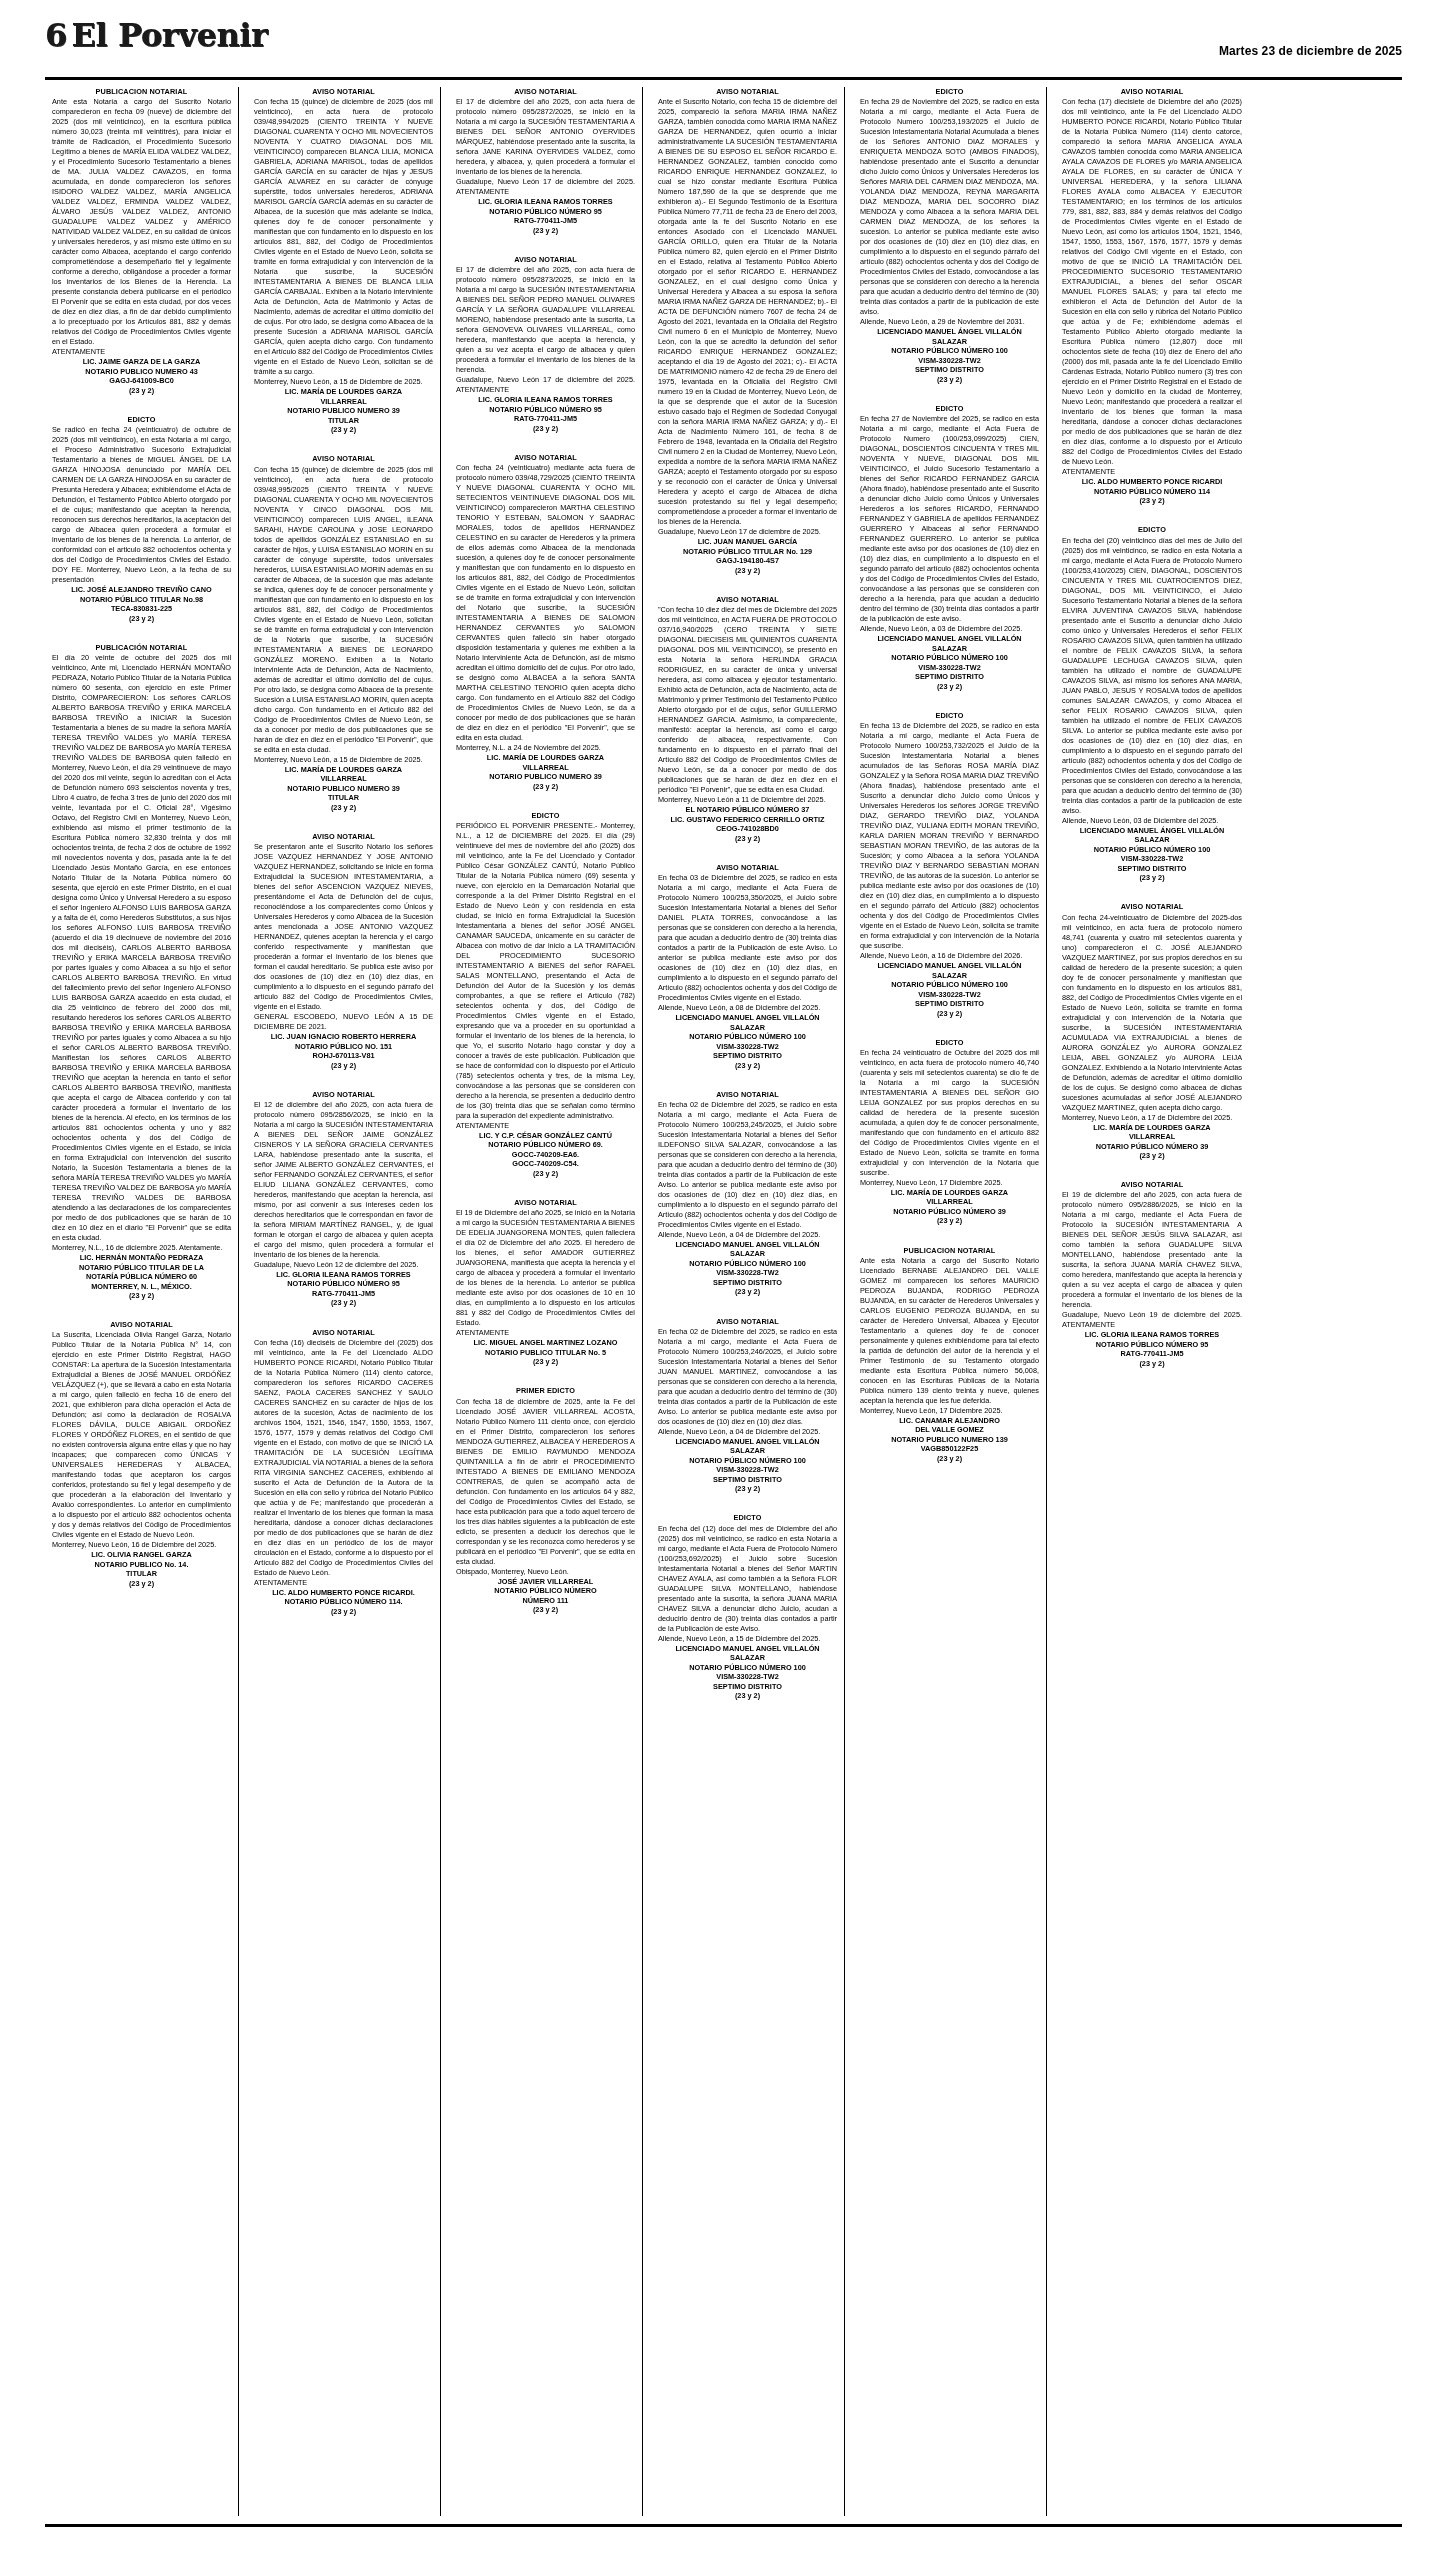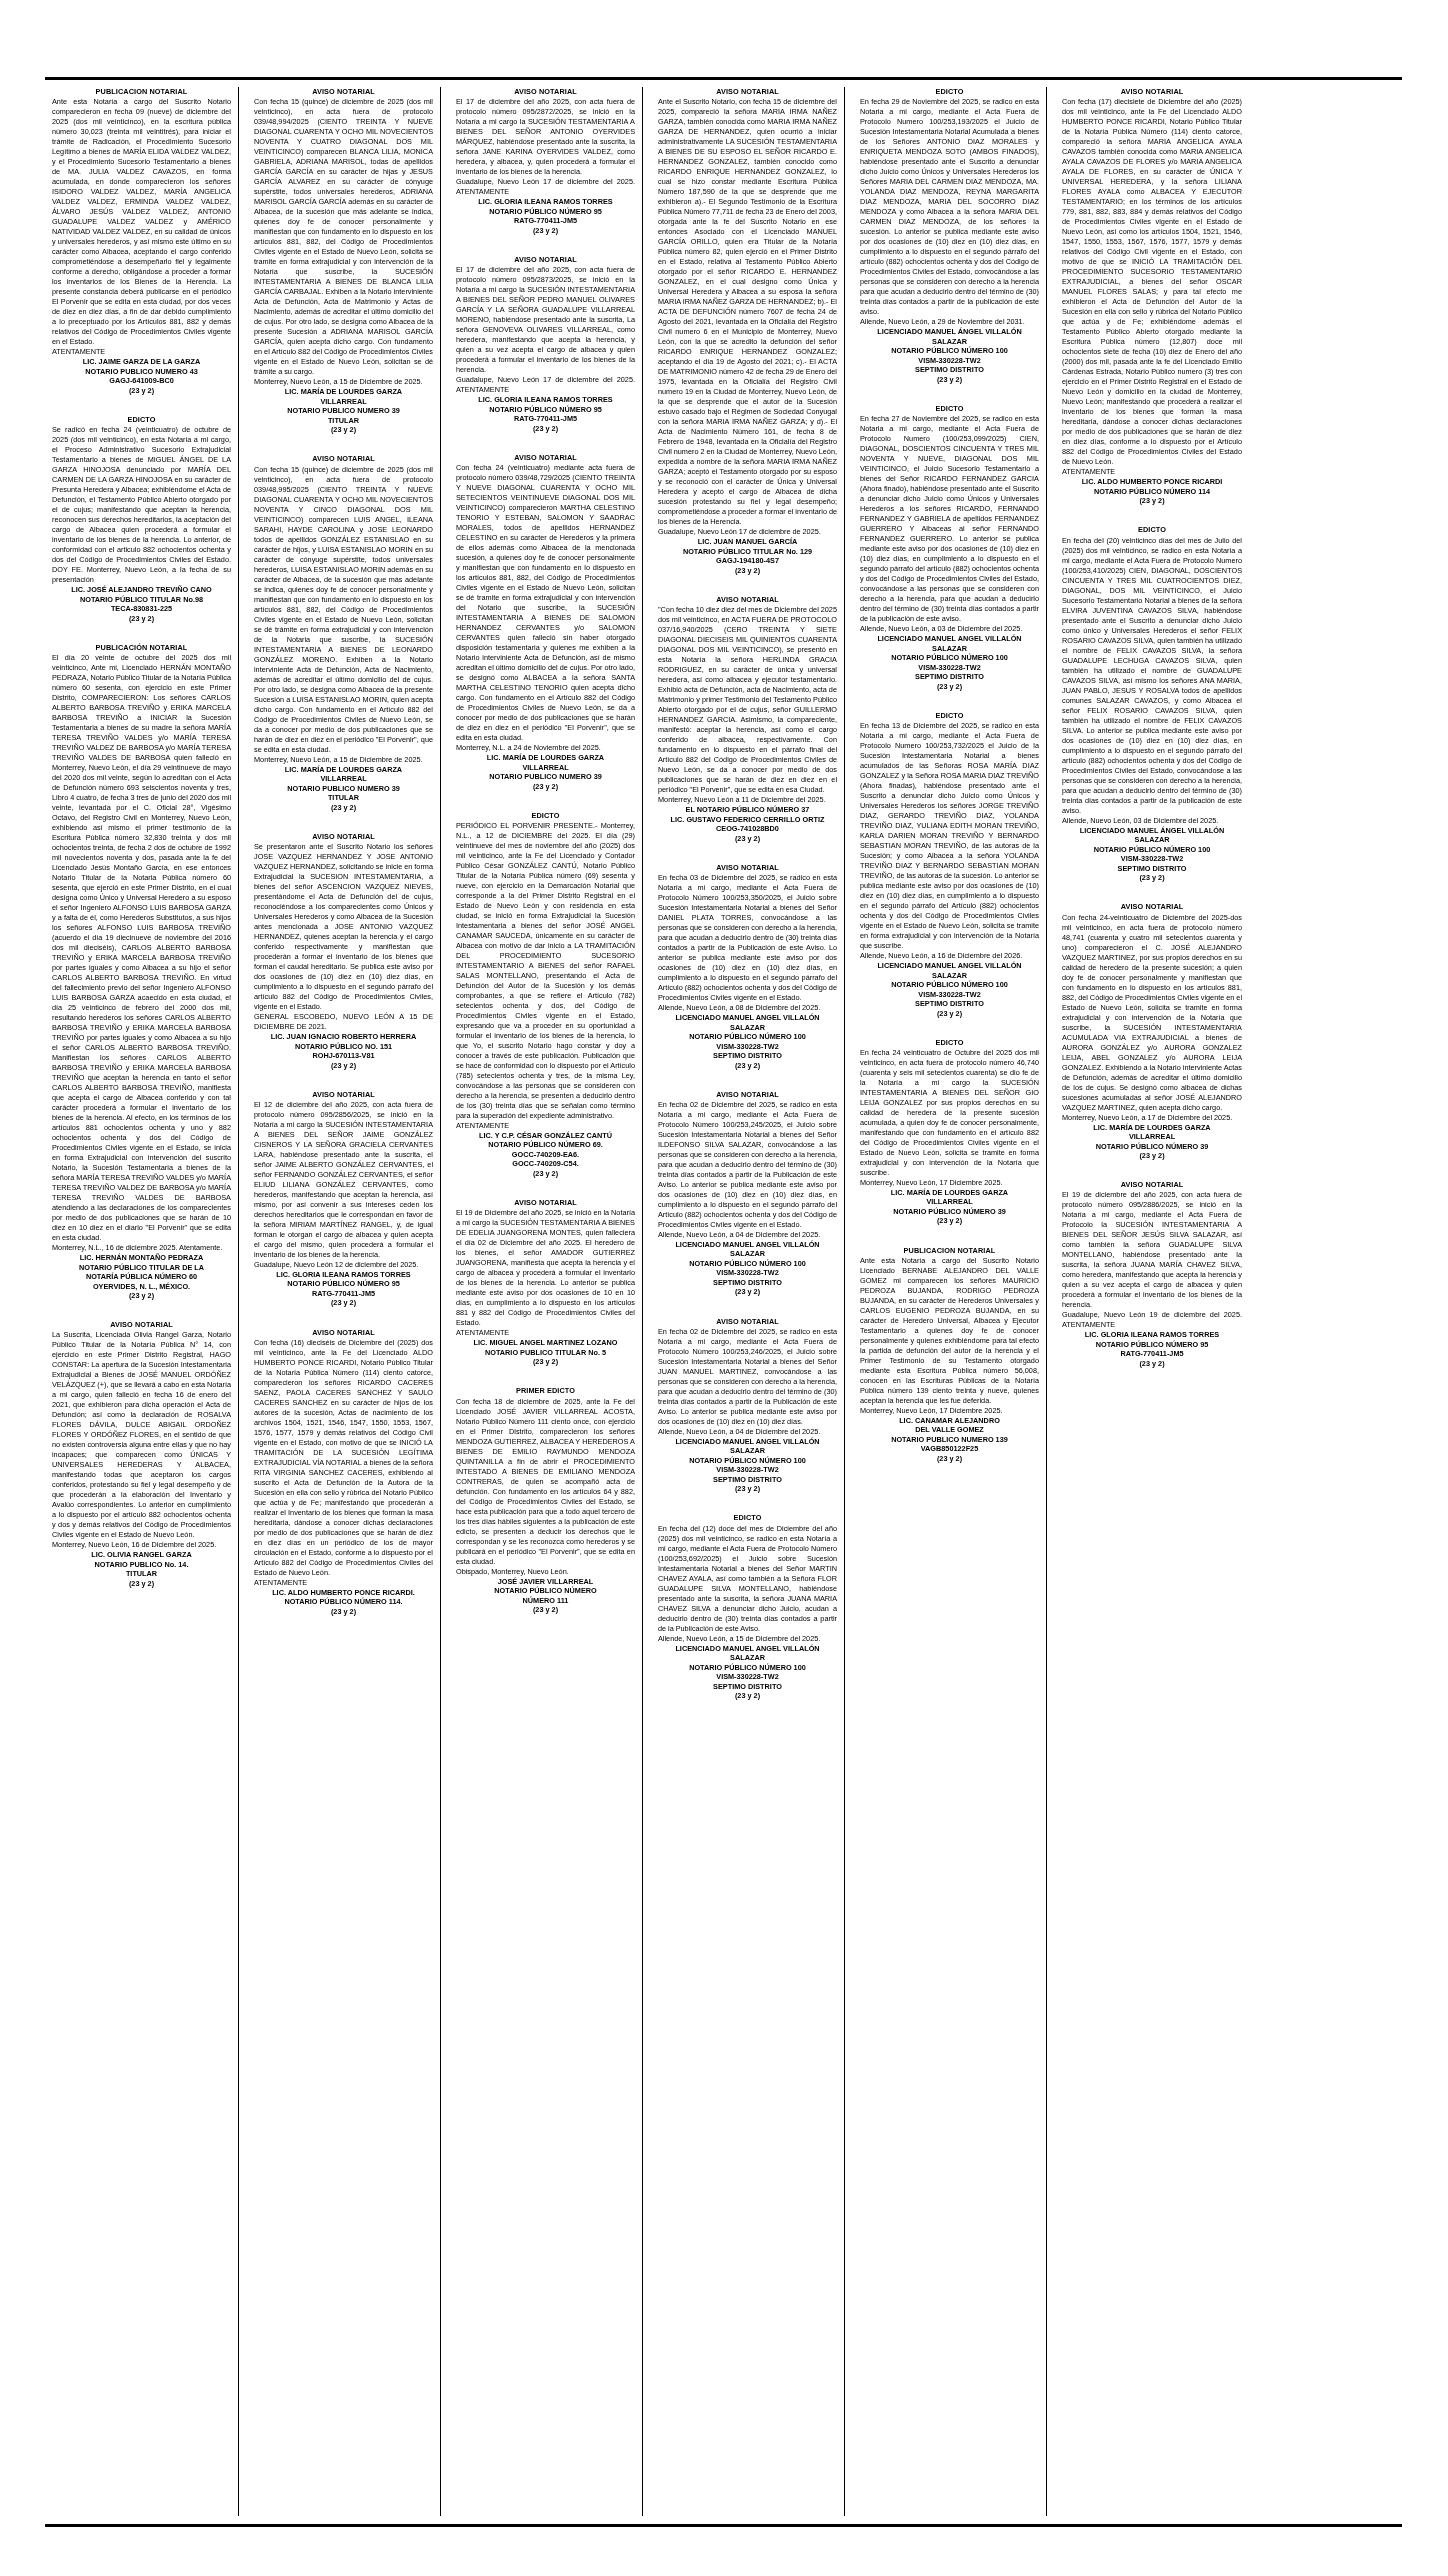--- a/index.html
+++ b/index.html
@@ -111,20 +111,26 @@
     line-height:9.5px;
     margin:0;
   }
   .gap{ height:8.6px; }
 </style>
 </head>
 <body>
 
 <div class="page">
 
+  <div class="masthead">
+    <div class="logo">
+      <span class="pg">6</span><span>El Porvenir</span>
+    </div>
+    <div class="date">Martes 23 de diciembre de 2025</div>
+  </div>
   <div class="rule-top"></div>
 
   <div class="cols" id="cols">
       <div class="col">
         <div class="ad">
           <p class="hd">PUBLICACION NOTARIAL</p>
           <p class="bd">Ante esta Notaría a cargo del Suscrito Notario comparecieron en fecha 09 (nueve) de diciembre del 2025 (dos mil veinticinco), en la escritura pública número 30,023 (treinta mil veintitrés), para iniciar el trámite de Radicación, el Procedimiento Sucesorio Legítimo a bienes de MARÍA ELIDA VALDEZ VALDEZ, y el Procedimiento Sucesorio Testamentario a bienes de MA. JULIA VALDEZ CAVAZOS, en forma acumulada, en donde comparecieron los señores ISIDORO VALDEZ VALDEZ, MARÍA ANGELICA VALDEZ VALDEZ, ERMINDA VALDEZ VALDEZ, ÁLVARO JESÚS VALDEZ VALDEZ, ANTONIO GUADALUPE VALDEZ VALDEZ y AMÉRICO NATIVIDAD VALDEZ VALDEZ, en su calidad de únicos y universales herederos, y así mismo este último en su carácter como Albacea, aceptando el cargo conferido comprometiéndose a desempeñarlo fiel y legalmente conforme a derecho, obligándose a proceder a formar los inventarios de los Bienes de la Herencia. La presente constancia deberá publicarse en el periódico El Porvenir que se edita en esta ciudad, por dos veces de diez en diez días, a fin de dar debido cumplimiento a lo preceptuado por los Artículos 881, 882 y demás relativos del Código de Procedimientos Civiles vigente en el Estado.</p>
           <p class="bd">ATENTAMENTE</p>
           <p class="sig">LIC. JAIME GARZA DE LA GARZA</p>
           <p class="sig">NOTARIO PUBLICO NUMERO 43</p>
@@ -141,21 +147,21 @@
           <p class="sig">(23 y 2)</p>
           <div class="gap"></div>
         </div>
         <div class="ad">
           <p class="hd">PUBLICACIÓN NOTARIAL</p>
           <p class="bd">El día 20 veinte de octubre del 2025 dos mil veinticinco, Ante mi, Licenciado HERNÁN MONTAÑO PEDRAZA, Notario Público Titular de la Notaría Pública número 60 sesenta, con ejercicio en este Primer Distrito, COMPARECIERON: Los señores CARLOS ALBERTO BARBOSA TREVIÑO y ERIKA MARCELA BARBOSA TREVIÑO a INICIAR la Sucesión Testamentaria a bienes de su madre la señora MARÍA TERESA TREVIÑO VALDES y/o MARÍA TERESA TREVIÑO VALDEZ DE BARBOSA y/o MARÍA TERESA TREVIÑO VALDES DE BARBOSA quien falleció en Monterrey, Nuevo León, el día 29 veintinueve de mayo del 2020 dos mil veinte, según lo acreditan con el Acta de Defunción número 693 seiscientos noventa y tres, Libro 4 cuatro, de fecha 3 tres de junio del 2020 dos mil veinte, levantada por el C. Oficial 28°, Vigésimo Octavo, del Registro Civil en Monterrey, Nuevo León, exhibiendo así mismo el primer testimonio de la Escritura Pública número 32,830 treinta y dos mil ochocientos treinta, de fecha 2 dos de octubre de 1992 mil novecientos noventa y dos, pasada ante la fe del Licenciado Jesús Montaño García, en ese entonces Notario Titular de la Notaria Pública número 60 sesenta, que ejerció en este Primer Distrito, en el cual designa como Único y Universal Heredero a su esposo el señor Ingeniero ALFONSO LUIS BARBOSA GARZA y a falta de él, como Herederos Substitutos, a sus hijos los señores ALFONSO LUIS BARBOSA TREVIÑO (acuerdo el día 19 diecinueve de noviembre del 2016 dos mil dieciséis), CARLOS ALBERTO BARBOSA TREVIÑO y ERIKA MARCELA BARBOSA TREVIÑO por partes iguales y como Albacea a su hijo el señor CARLOS ALBERTO BARBOSA TREVIÑO. En virtud del fallecimiento previo del señor Ingeniero ALFONSO LUIS BARBOSA GARZA acaecido en esta ciudad, el día 25 veinticinco de febrero del 2000 dos mil, resultando herederos los señores CARLOS ALBERTO BARBOSA TREVIÑO y ERIKA MARCELA BARBOSA TREVIÑO por partes iguales y como Albacea a su hijo el señor CARLOS ALBERTO BARBOSA TREVIÑO. Manifiestan los señores CARLOS ALBERTO BARBOSA TREVIÑO y ERIKA MARCELA BARBOSA TREVIÑO que aceptan la herencia en tanto el señor CARLOS ALBERTO BARBOSA TREVIÑO, manifiesta que acepta el cargo de Albacea conferido y con tal carácter procederá a formular el inventario de los bienes de la herencia. Al efecto, en los términos de los artículos 881 ochocientos ochenta y uno y 882 ochocientos ochenta y dos del Código de Procedimientos Civiles vigente en el Estado, se inicia en forma Extrajudicial con intervención del suscrito Notario, la Sucesión Testamentaria a bienes de la señora MARÍA TERESA TREVIÑO VALDES y/o MARÍA TERESA TREVIÑO VALDEZ DE BARBOSA y/o MARÍA TERESA TREVIÑO VALDES DE BARBOSA atendiendo a las declaraciones de los comparecientes por medio de dos publicaciones que se harán de 10 diez en 10 diez en el diario "El Porvenir" que se edita en esta ciudad.</p>
           <p class="bd">Monterrey, N.L., 16 de diciembre 2025. Atentamente.</p>
           <p class="sig">LIC. HERNÁN MONTAÑO PEDRAZA</p>
           <p class="sig">NOTARIO PÚBLICO TITULAR DE LA</p>
           <p class="sig">NOTARÍA PÚBLICA NÚMERO 60</p>
-          <p class="sig">OYERVIDES, N. L., MÉXICO.</p>
+          <p class="sig">MONTERREY, N. L., MÉXICO.</p>
           <p class="sig">(23 y 2)</p>
           <div class="gap"></div>
         </div>
         <div class="ad">
           <p class="hd">AVISO NOTARIAL</p>
           <p class="bd">La Suscrita, Licenciada Olivia Rangel Garza, Notario Público Titular de la Notaría Pública N° 14, con ejercicio en este Primer Distrito Registral, HAGO CONSTAR: La apertura de la Sucesión Intestamentaria Extrajudicial a Bienes de JOSÉ MANUEL ORDÓÑEZ VELÁZQUEZ (+), que se llevará a cabo en esta Notaría a mi cargo, quien falleció en fecha 16 de enero del 2021, que exhibieron para dicha operación el Acta de Defunción; así como la declaración de ROSALVA FLORES DÁVILA, DULCE ABIGAIL ORDOÑEZ FLORES Y ORDÓÑEZ FLORES, en el sentido de que no existen controversia alguna entre ellas y que no hay incapaces; que comparecen como ÚNICAS Y UNIVERSALES HEREDERAS Y ALBACEA, manifestando todas que aceptaron los cargos conferidos, protestando su fiel y legal desempeño y de que procederán a la elaboración del Inventario y Avalúo correspondientes. Lo anterior en cumplimiento a lo dispuesto por el artículo 882 ochocientos ochenta y dos y demás relativos del Código de Procedimientos Civiles vigente en el Estado de Nuevo León.</p>
           <p class="bd">Monterrey, Nuevo León, 16 de Diciembre del 2025.</p>
           <p class="sig">LIC. OLIVIA RANGEL GARZA</p>
           <p class="sig">NOTARIO PUBLICO No. 14.</p>
           <p class="sig">TITULAR</p>

